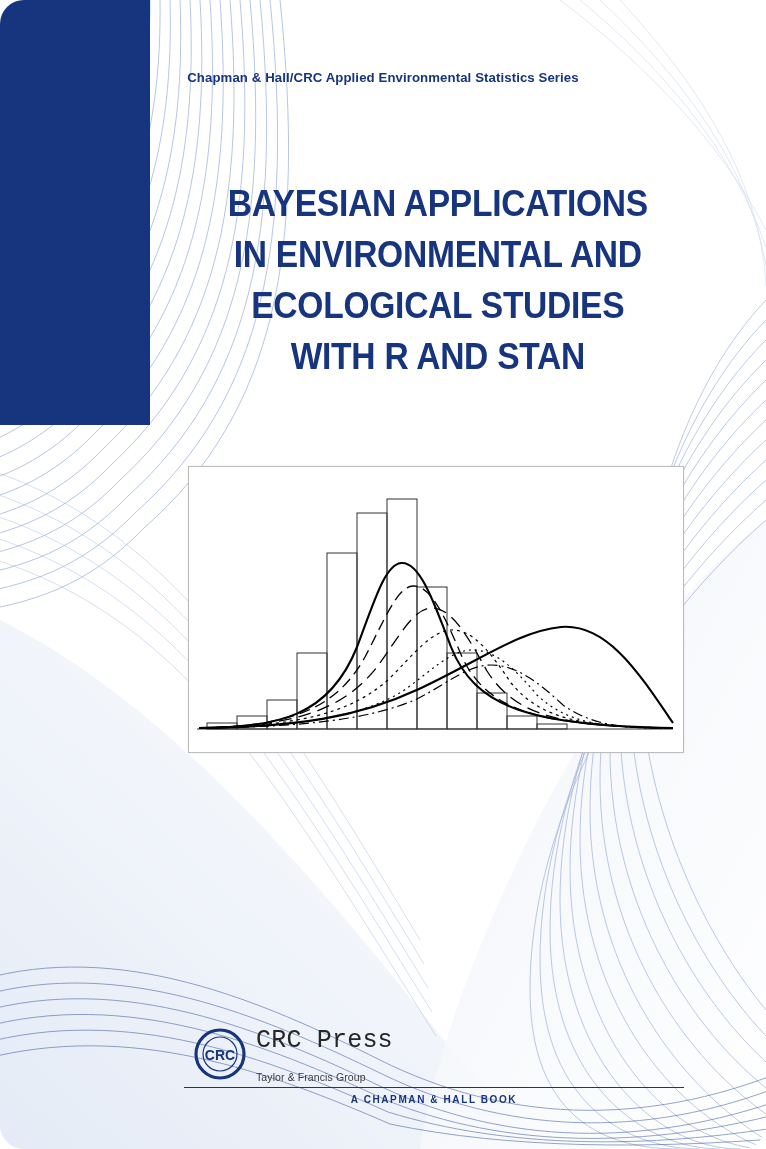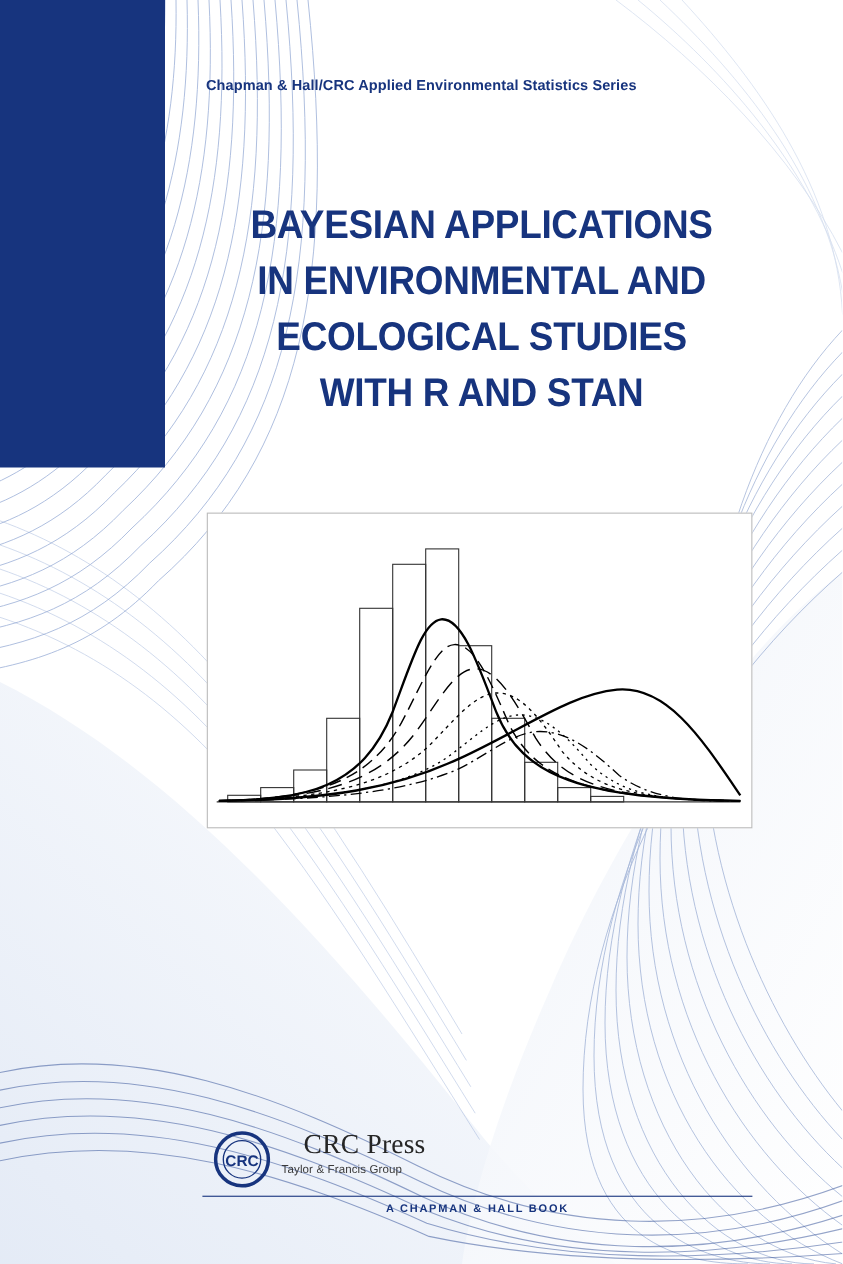--- a/index.html
+++ b/index.html
@@ -9,20 +9,21 @@
   }
   body {
     font-family: "Liberation Sans", sans-serif;
   }
   #cover {
     position: relative;
     width: 766px;
     height: 1149px;
     overflow: hidden;
     background: #ffffff;
+    border-radius: 24px;
   }
   
   .bg-svg {
     position: absolute;
     left: 0; top: 0;
     width: 766px;
     height: 1149px;
   }
   .corner-block {
     position: absolute;
@@ -100,32 +101,31 @@
     left: 194px;
     top: 1028px;
     display: flex;
   }
   .crc-logo-svg { display:block; }
   .crc-text {
     margin-left: 10px;
     line-height: 1;
   }
   .crc-press {
-    font-family: Liberation Serif, serif;
+    font-family: Liberation Mono, monospace;
     font-size: 25px;
     font-weight: normal;
     color: #262626;
     letter-spacing: 0.2px;
-    margin-left: 20px;
   }
   .crc-sub {
     font-family: "Liberation Sans", sans-serif;
     font-size: 10.5px;
     color: #3a3a3a;
-    margin-top: 5px;
+    margin-top: 19px;
     letter-spacing: 0.1px;
   }
   .chapman-rule {
     position: absolute;
     left: 184px;
     top: 1087px;
     width: 500px;
     height: 1px;
     background: #17347e;
   }

